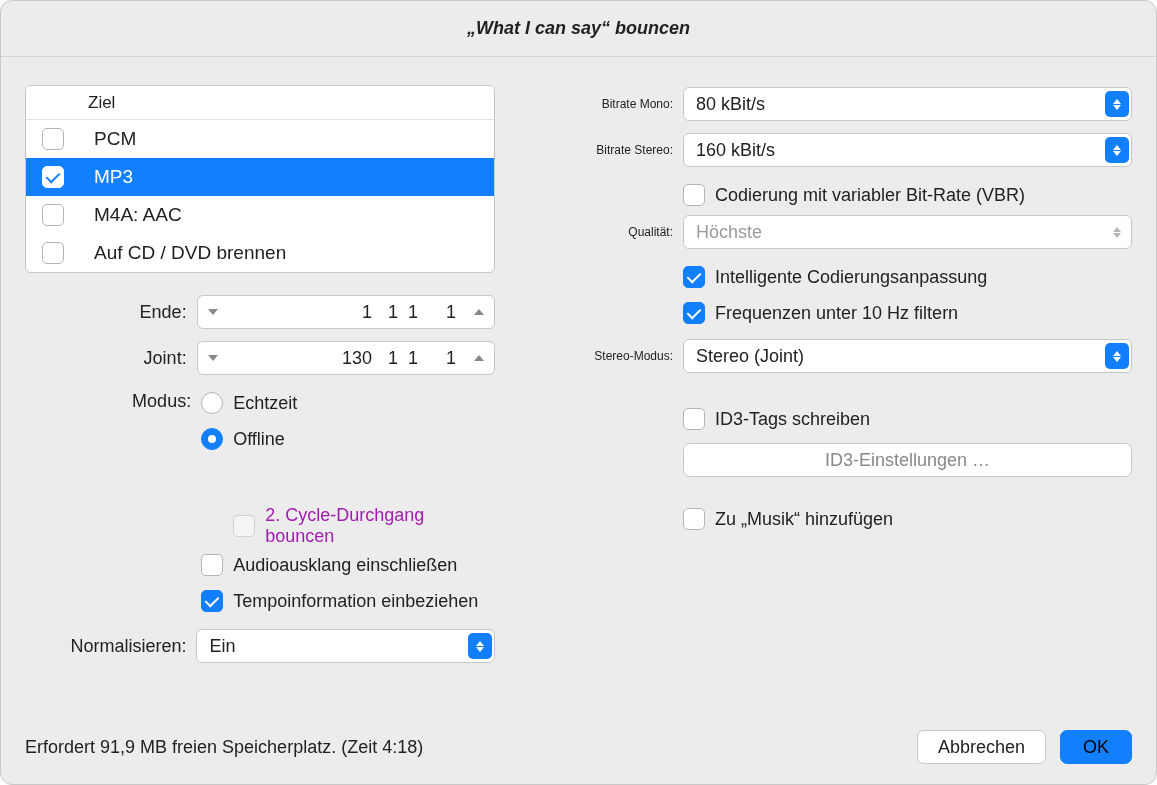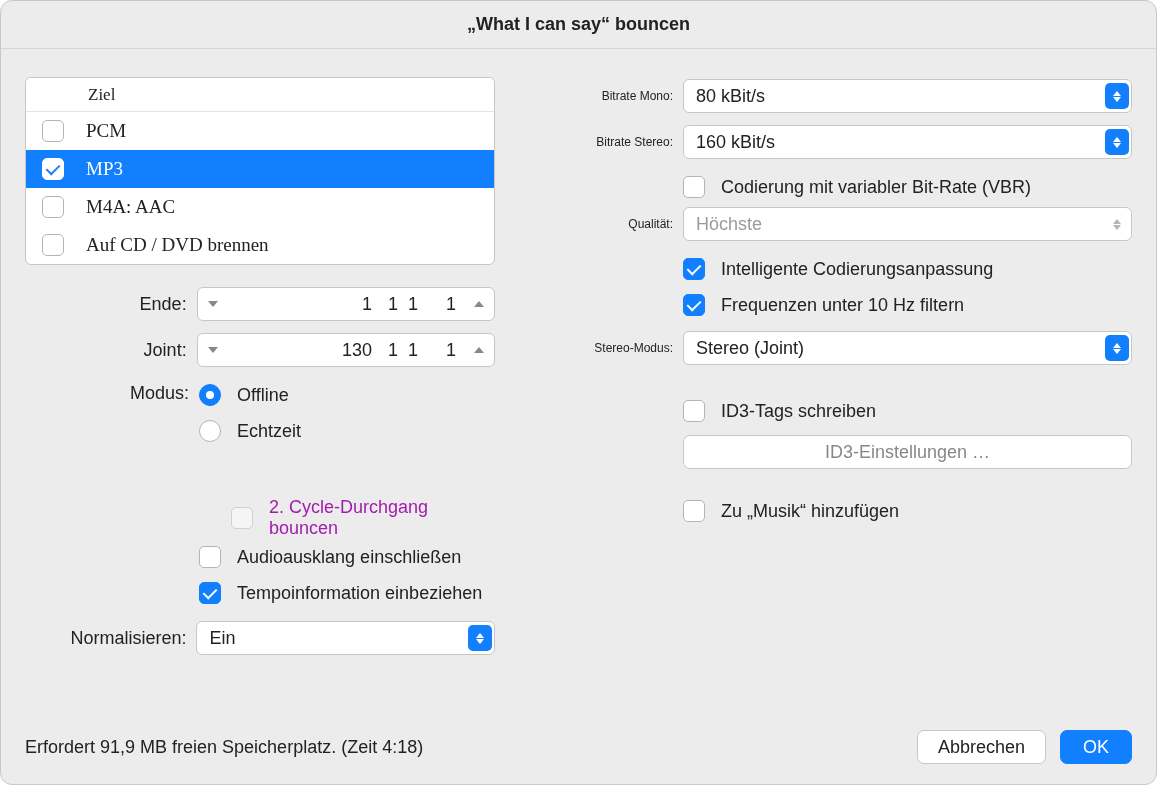--- a/index.html
+++ b/index.html
@@ -14,63 +14,64 @@
     width: 1157px;
     height: 785px;
     border: 1px solid #c8c8c8;
     border-radius: 12px;
     background: #ececec;
     display: flex;
     flex-direction: column;
     overflow: hidden;
   }
   .titlebar {
-    height: 48px;
+    height: 56px;
     display: flex;
     align-items: center;
     justify-content: center;
     font-weight: 600;
     font-size: 18px;
     border-bottom: 1px solid #d6d6d6;
+    font-style: italic;
   }
   .content {
     flex: 1;
     display: flex;
     padding: 28px 24px 0 24px;
     gap: 40px;
   }
   .col-left { width: 470px; }
   .col-right { flex: 1; }
 
   
   .dest-table {
     background: #fff;
     border: 1px solid #c7c7c7;
     border-radius: 6px;
     overflow: hidden;
     margin-bottom: 20px;
-    font-family: Liberation Serif, serif;
   }
   .dest-header {
     display: flex;
     align-items: center;
     height: 34px;
     padding-left: 62px;
     font-size: 17px;
     font-weight: 500;
     background: #fff;
     border-bottom: 1px solid #e3e3e3;
   }
   .dest-row {
     display: flex;
     align-items: center;
     height: 38px;
     padding-left: 16px;
     font-size: 19px;
     cursor: default;
+    gap: 8px;
   }
   .dest-row.selected {
     background: #127fff;
     color: #fff;
   }
   .dest-row .cb { margin-right: 22px; }
 
   
   .cb {
     width: 22px; height: 22px;
@@ -141,21 +142,21 @@
     padding-right: 10px;
     font-size: 12px;
   }
   .col-right .field-col { flex: 1; }
   .indent-right { margin-left: 148px; }
 
   .check-line {
     display: flex;
     align-items: center;
     min-height: 36px;
-    gap: 16px;
+    gap: 10px;
     font-size: 18px;
   }
   .check-line.disabled { color: #a21caf; margin-top: 48px; }
 
   
   .segmented {
     display: flex;
     align-items: center;
     height: 34px;
     background: #fff;
@@ -236,21 +237,21 @@
     border-radius: 7px;
     background: #fff;
     display: inline-flex;
     align-items: center;
     justify-content: center;
     cursor: default;
   }
   .btn.primary {
     background: #127fff;
     border-color: #127fff;
-    color: #ffffff;
+    color: #000000;
   }
   .btn.full { width: 100%; color: #888; }
 
   
   .footer {
     display: flex;
     align-items: center;
     padding: 14px 24px 20px 24px;
   }
   .footer .status { flex: 1; font-size: 18px; }
@@ -334,26 +335,26 @@
           <div class="seg-btn">
               <span class="chevron up"></span>
             </div>
         </div>
       </div>
 
       <div class="form-row" style="align-items:flex-start">
         <div class="label" style="padding-top:6px">Modus:</div>
         <div>
           <div class="check-line">
+            <span class="radio"></span>
+            <span>Echtzeit</span>
+          </div>
+          <div class="check-line">
             <span class="radio checked"></span>
             <span>Offline</span>
-          </div>
-          <div class="check-line">
-            <span class="radio"></span>
-            <span>Echtzeit</span>
           </div>
           <div class="check-line disabled" style="padding-left:32px">
             <span class="cb disabled"></span>
             <span>2. Cycle-Durchgang bouncen</span>
           </div>
           <div class="check-line">
             <span class="cb"></span>
             <span>Audioausklang einschließen</span>
           </div>
           <div class="check-line">

